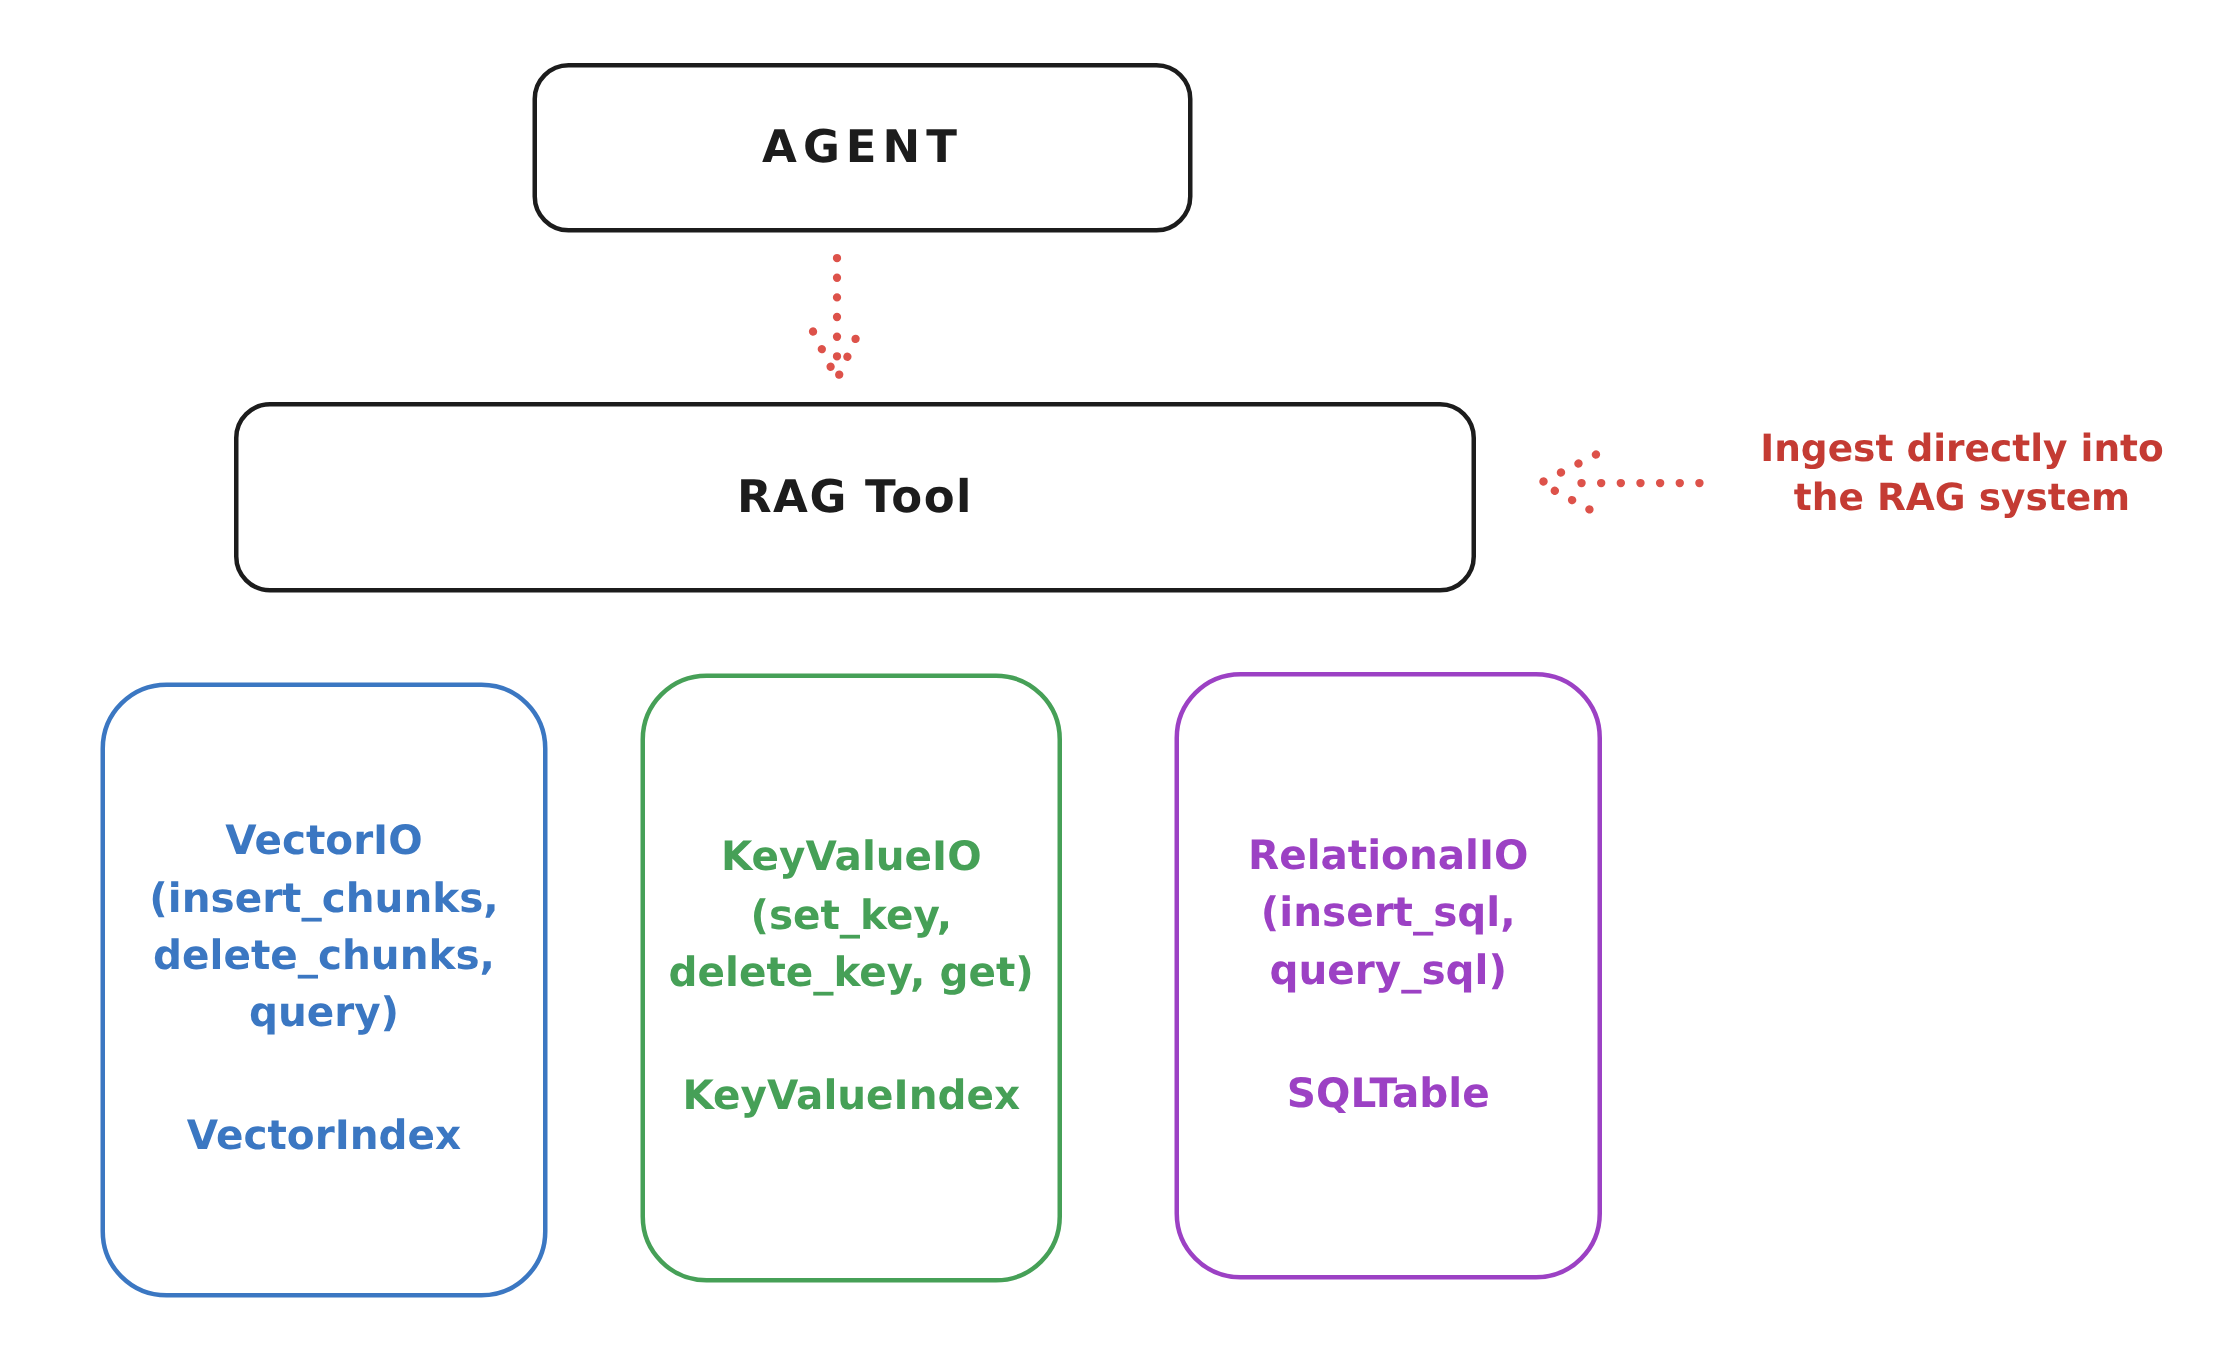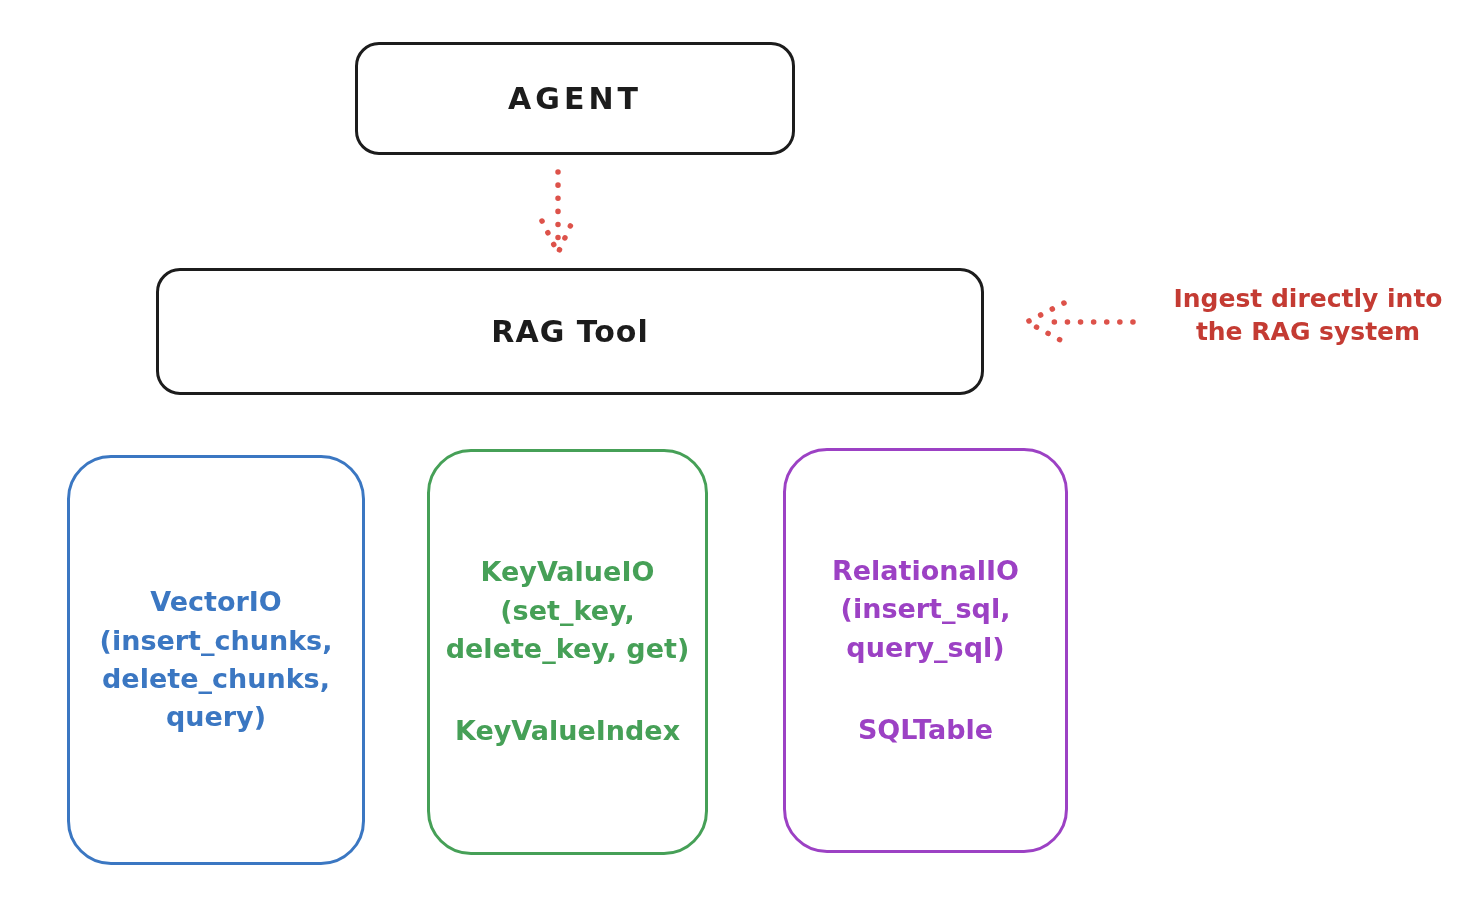--- a/index.html
+++ b/index.html
@@ -99,20 +99,21 @@
 
   <div class="node rag-node" style="color: rgb(28, 28, 28); border-color: rgb(28, 28, 28); stroke: rgb(28, 28, 28); text-align: center;">
     <span class="node-label">RAG Tool</span>
   </div>
 
   <div class="storage storage-vector" style="color: rgb(59, 119, 194); border-color: rgb(59, 119, 194); stroke: rgb(59, 119, 194);">
     <div class="io-text">VectorIO
 (insert_chunks,
 delete_chunks,
 query)</div>
+    <div class="index-text">VectorIndex</div>
   </div>
 
   <div class="storage storage-keyvalue" style="color: rgb(70, 160, 87); border-color: rgb(70, 160, 87); stroke: rgb(70, 160, 87);">
     <div class="io-text">KeyValueIO
 (set_key,
 delete_key, get)</div>
     <div class="index-text">KeyValueIndex</div>
   </div>
 
   <div class="storage storage-relational" style="color: rgb(156, 65, 196); border-color: rgb(156, 65, 196); stroke: rgb(156, 65, 196);">

